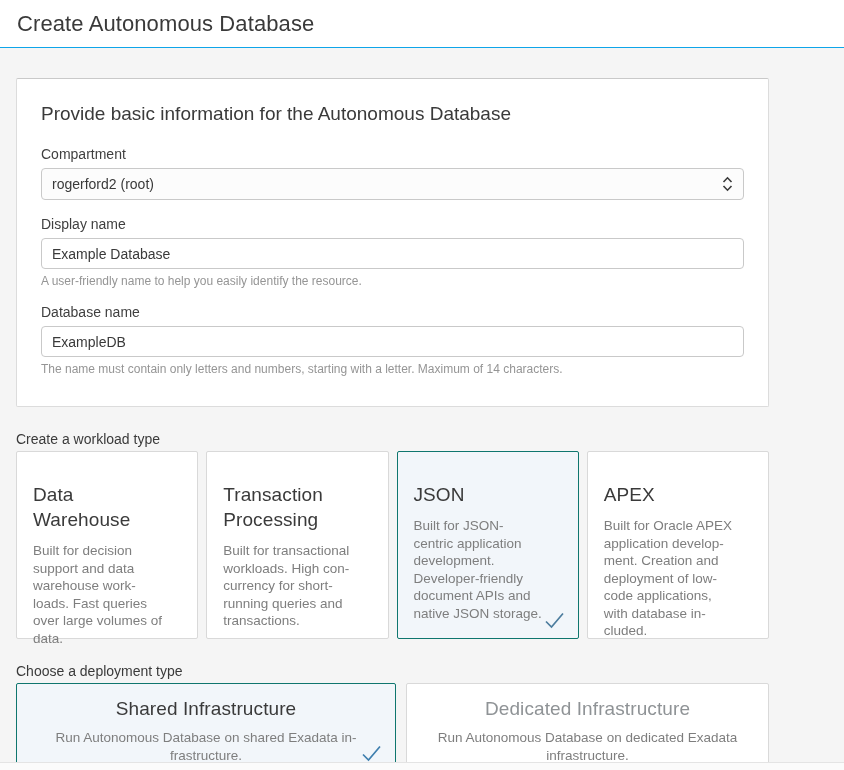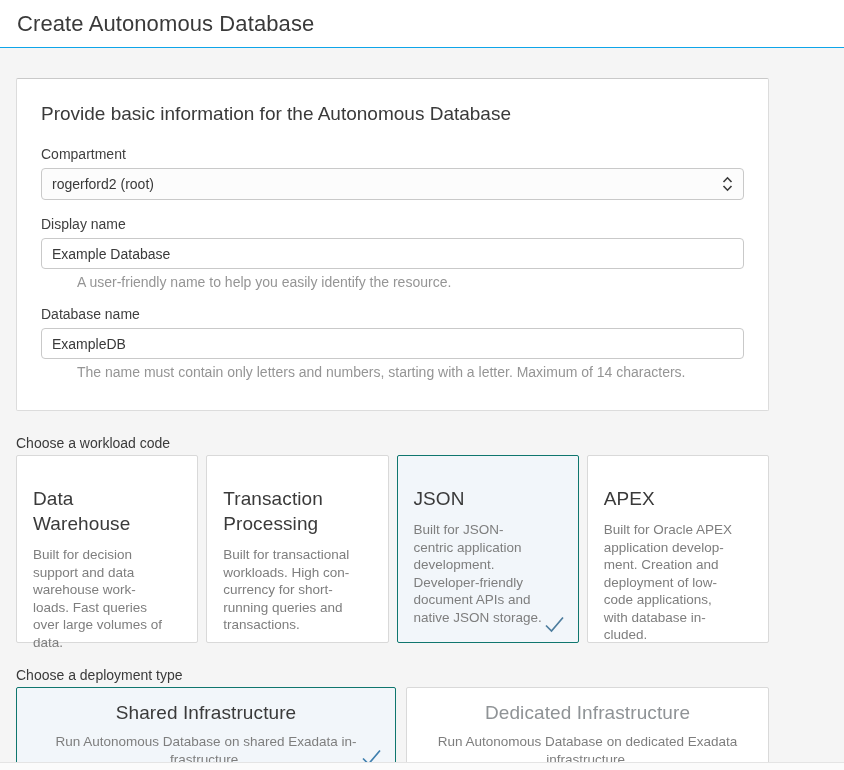--- a/index.html
+++ b/index.html
@@ -80,23 +80,22 @@
     border: 1px solid #c9c9c9;
     border-radius: 4px;
     padding: 8px 10px;
     font-size: 14px;
     color: #3a3a3a;
     font-family: "Liberation Sans", "DejaVu Sans", sans-serif;
     outline: none;
   }
   .help {
     margin-top: 5px;
-    font-size: 14px;
+    font-size: 12px;
     color: #959595;
-    margin-left: 36px;
   }
   
   .group-label {
     margin-top: 24px;
     margin-bottom: 4px;
     font-size: 14px;
     color: #3a3a3a;
   }
   
   .workload-row {
@@ -184,21 +183,21 @@
       <p class="help">A user-friendly name to help you easily identify the resource.</p>
     </div>
 
     <div class="field">
       <label>Database name</label>
       <input class="text-input" type="text" value="ExampleDB" style="">
       <p class="help">The name must contain only letters and numbers, starting with a letter. Maximum of 14 characters.</p>
     </div>
   </section>
 
-  <div class="group-label">Choose a workload code</div>
+  <div class="group-label">Create a workload type</div>
   <div class="workload-row">
 
     <div class="card">
       <div class="card-title">Data
 Warehouse</div>
       <div class="card-desc">Built for decision
 support and data
 warehouse work-
 loads. Fast queries
 over large volumes of

